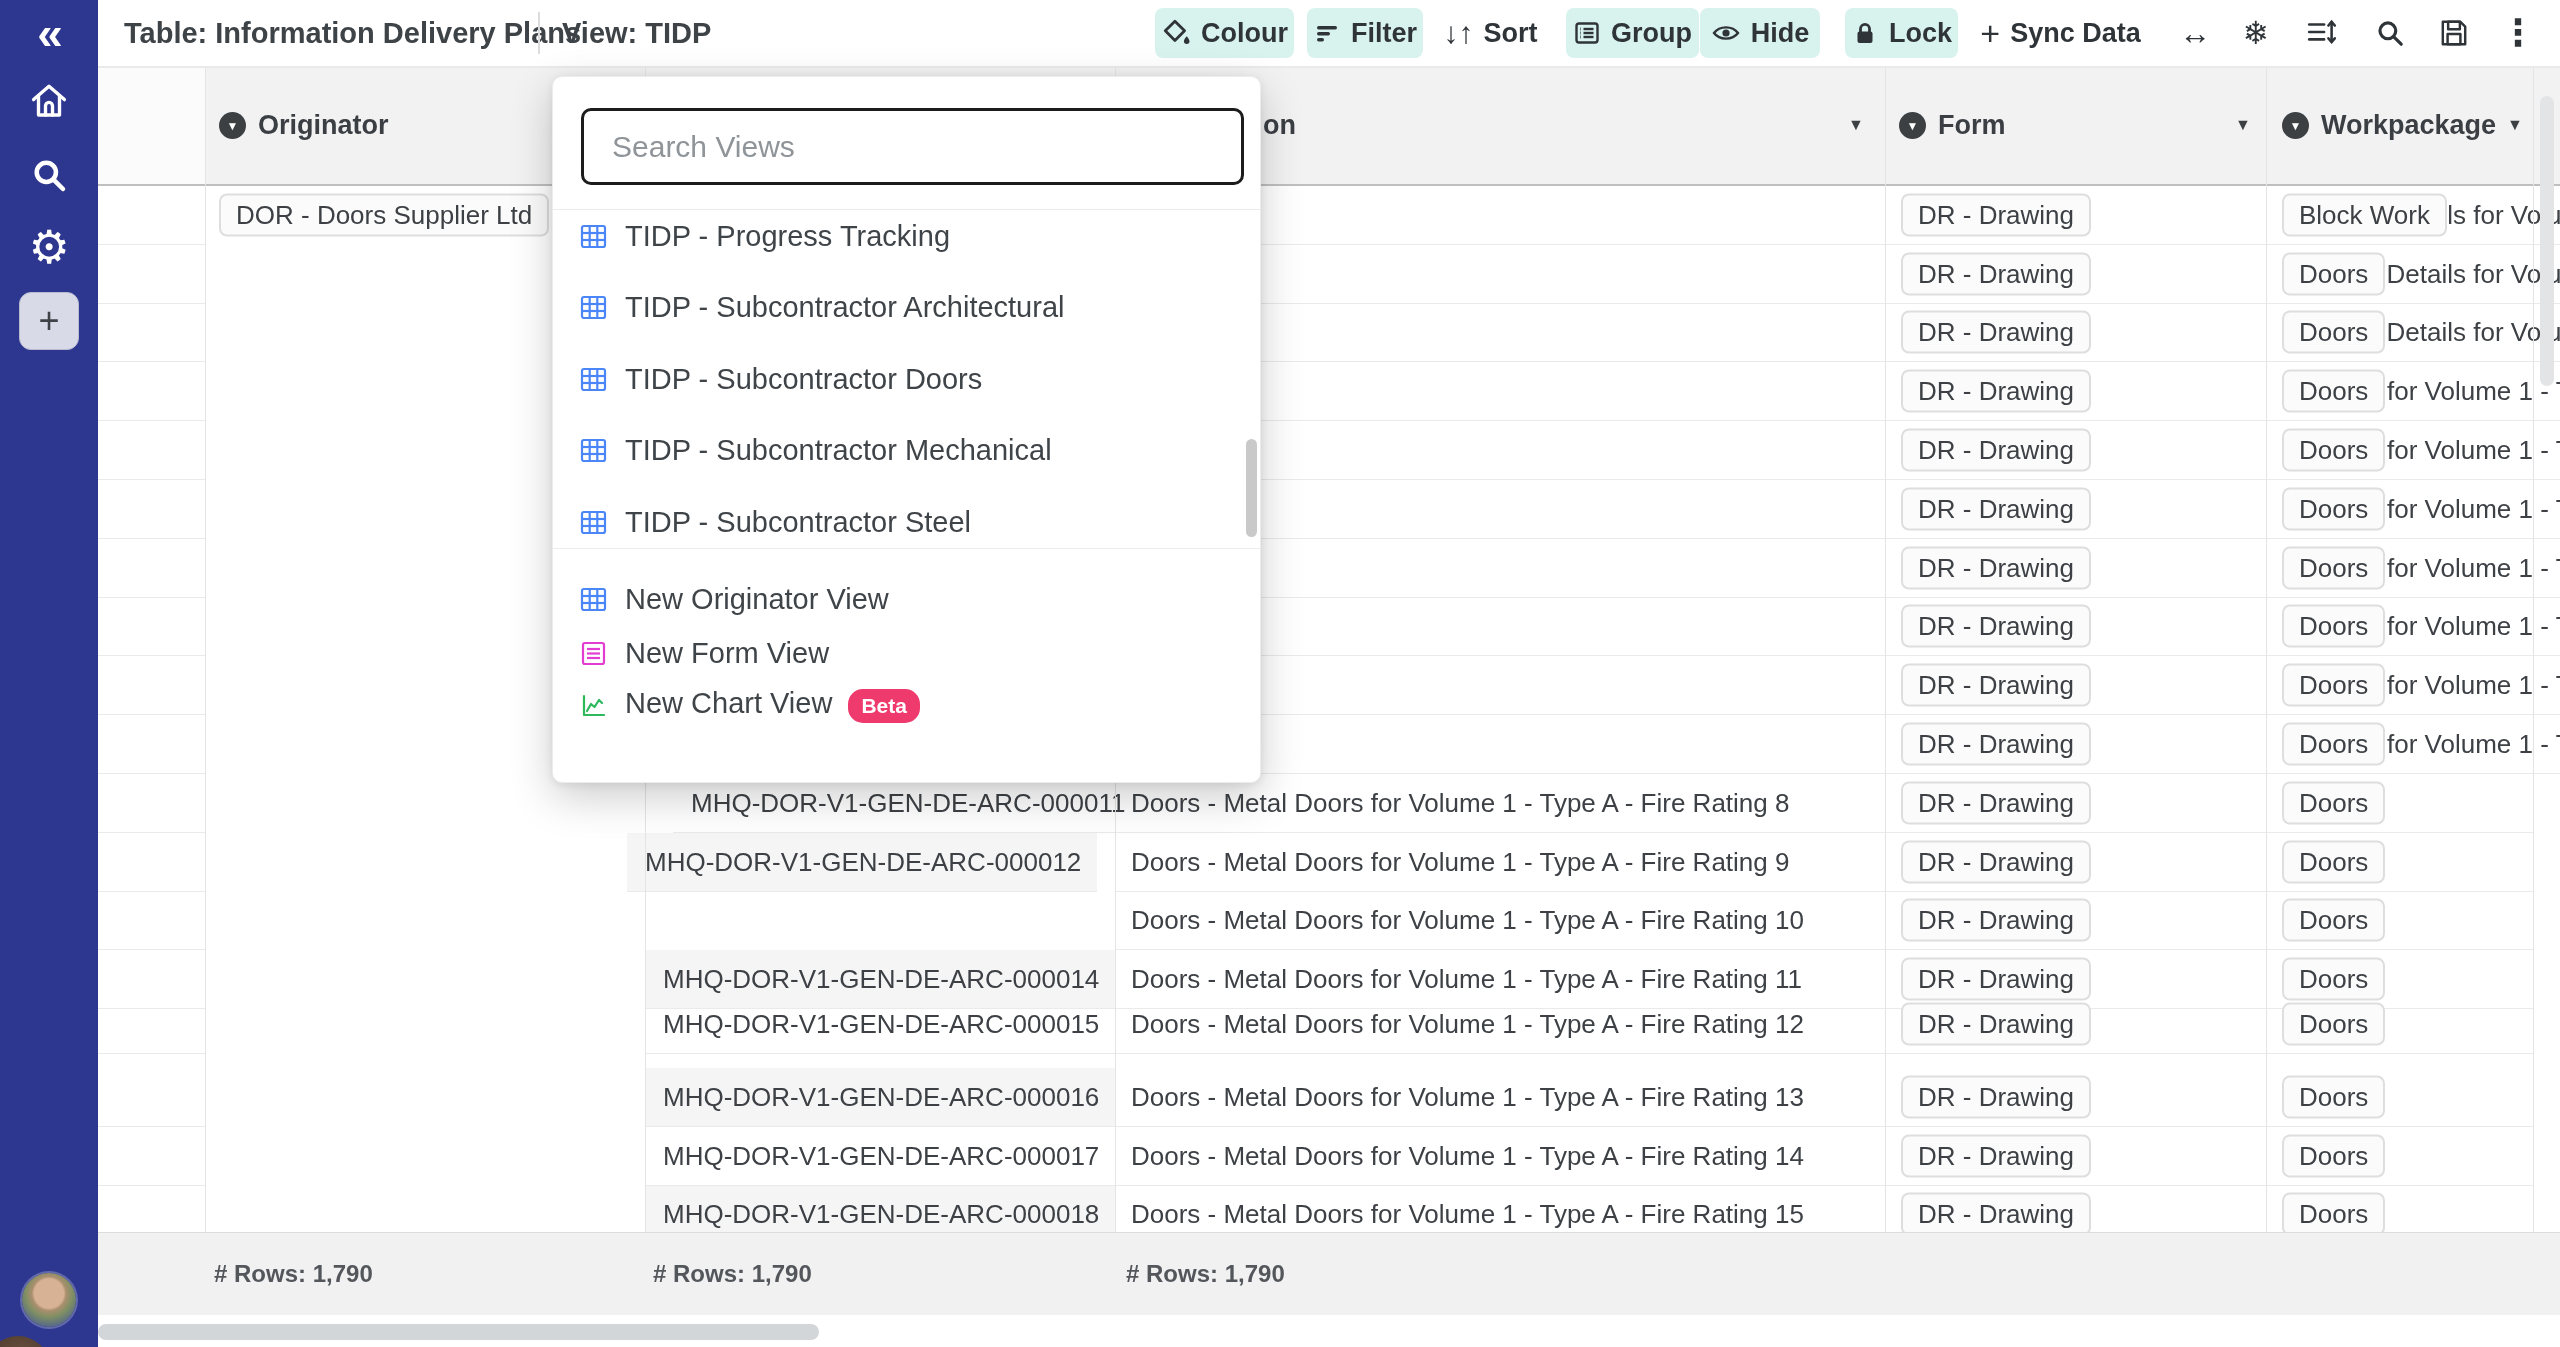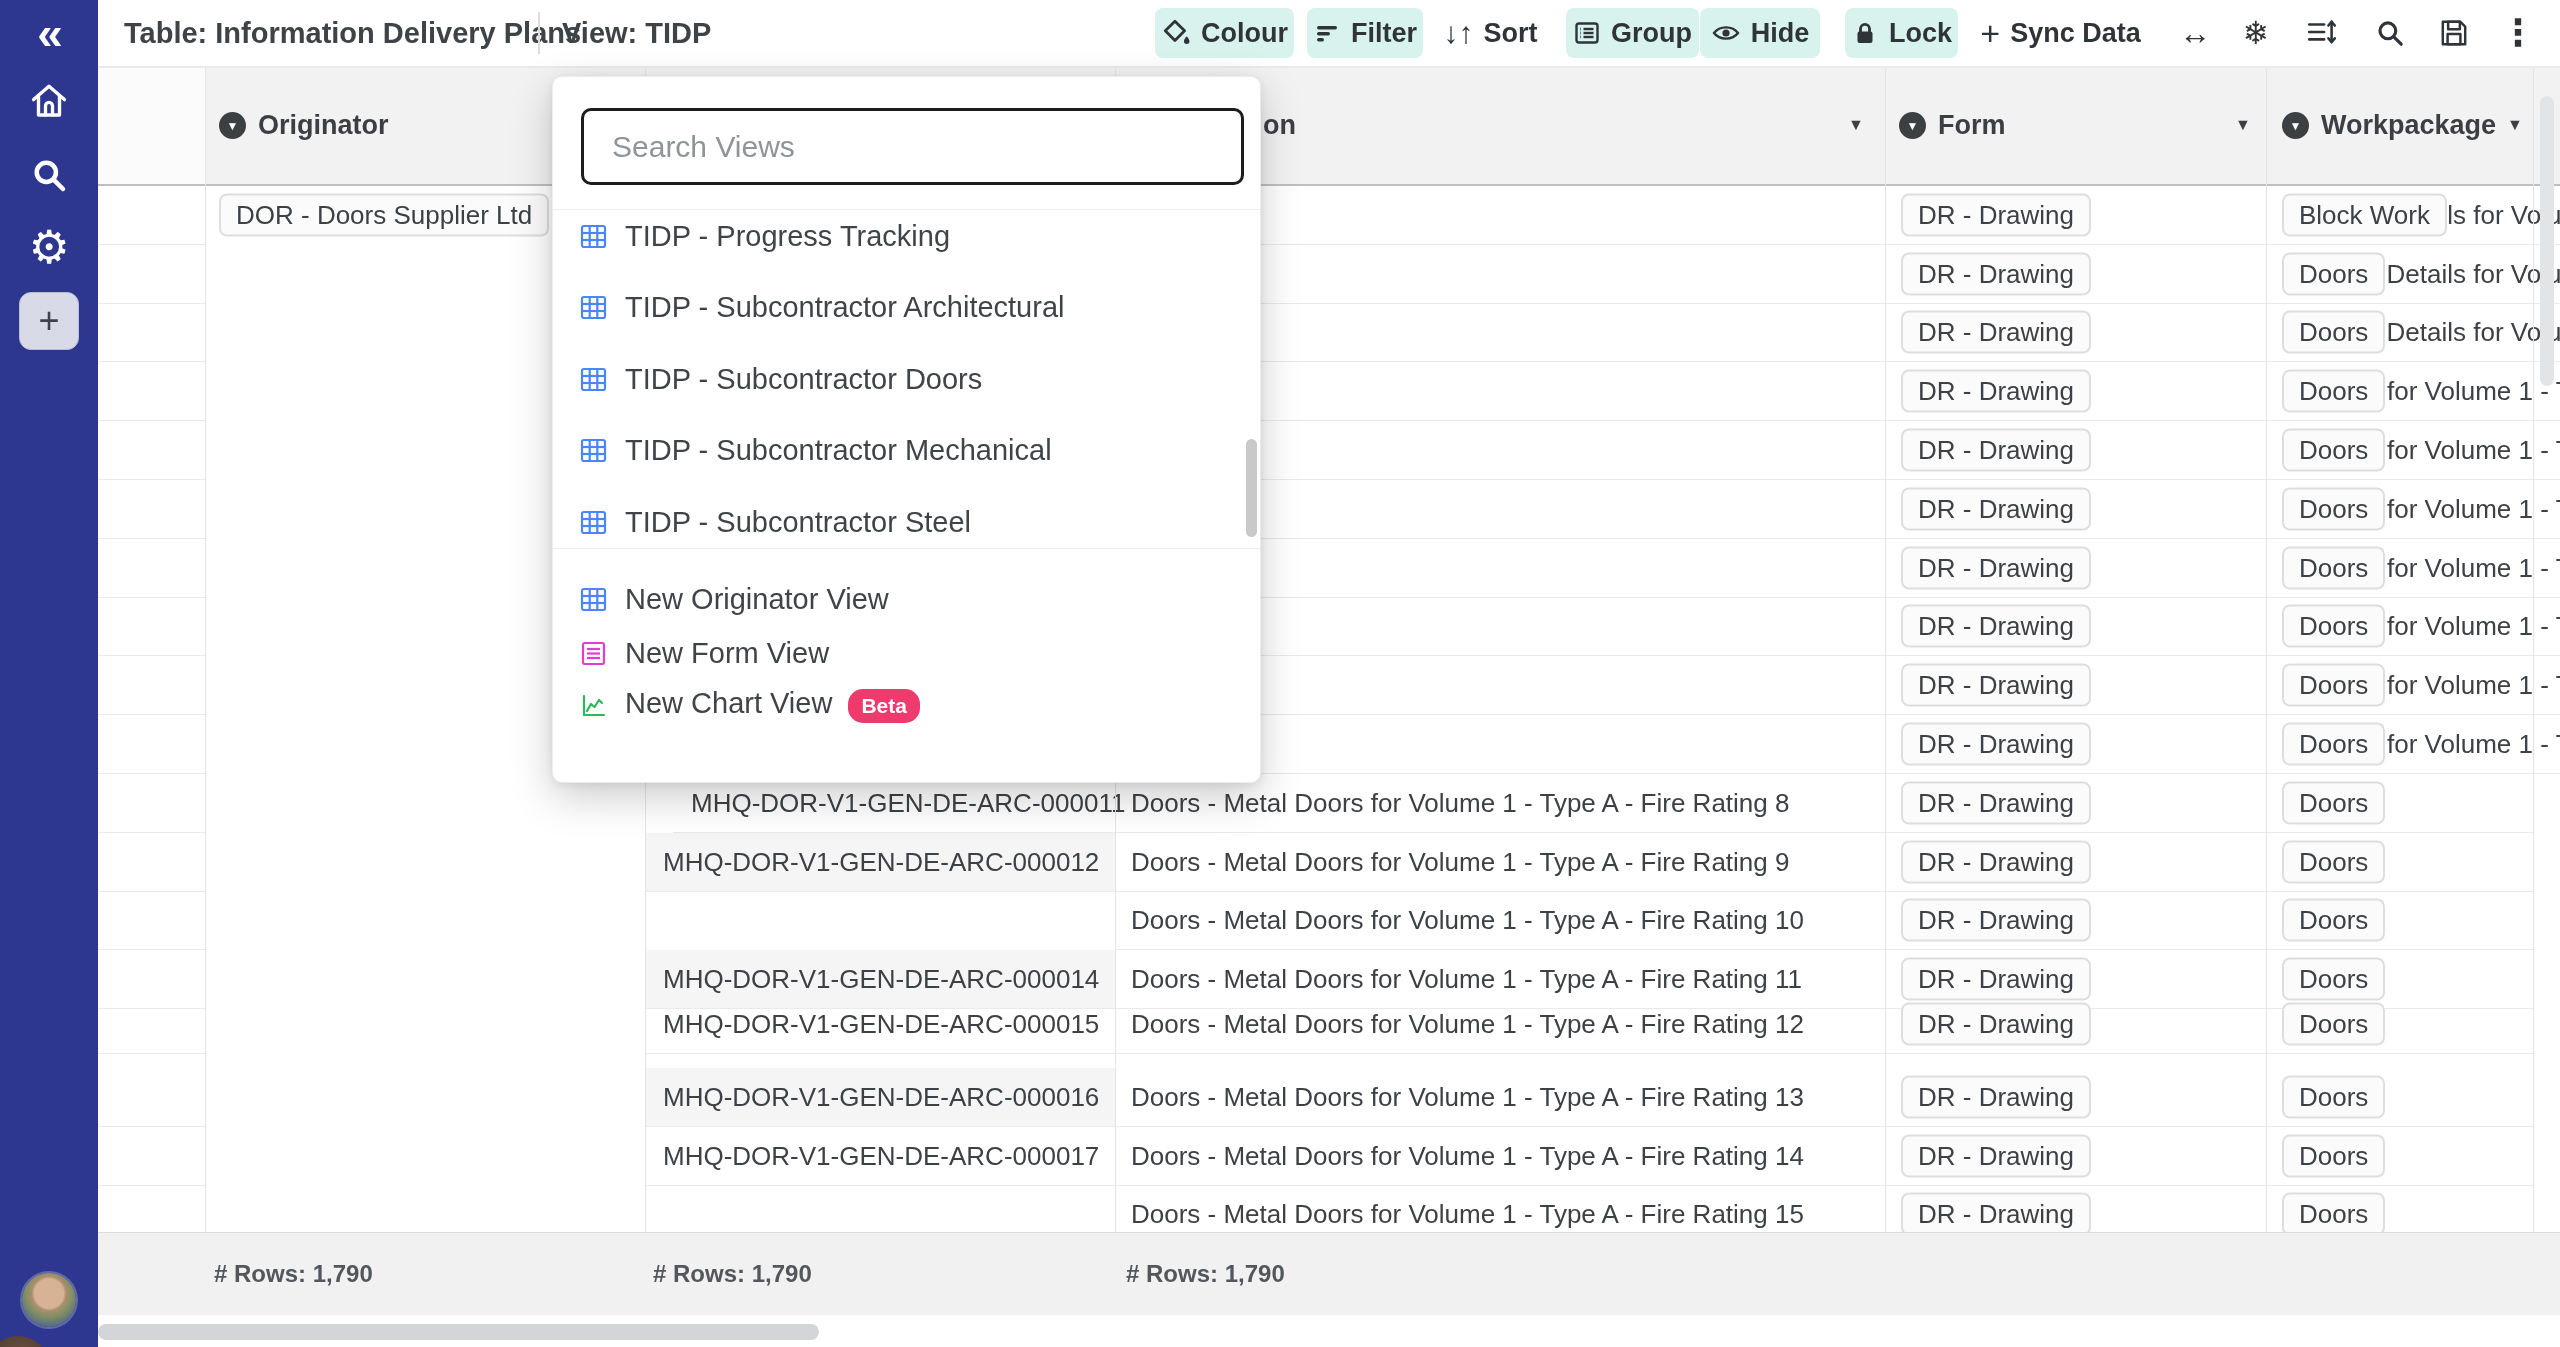--- a/index.html
+++ b/index.html
@@ -365,21 +365,21 @@
         <div class="cell bb" style="left: 1787px; width: 381px;">
           <span class="chip" style="left: 16px;">DR - Drawing</span>
         </div>
         <div class="cell bb" style="left: 2168px; width: 267px;">
           <span class="chip" style="left: 16px;">Doors</span>
         </div>
       </div>
       <div class="row" style="top: 646.8px; height: 58.8px;">
         <div class="cell bb" style="left: 0px; width: 107px;"></div>
         <div class="cell " style="left: 107px; width: 440px;"></div>
-        <div class="cell bb zebra" style="left: 547px; width: 470px;">
+        <div class="cell bb zebra" style="left: 529px; width: 470px;">
           <span class="cell-text" style="left: 18px;">MHQ-DOR-V1-GEN-DE-ARC-000012</span>
         </div>
         <div class="cell bb" style="left: 1017px; width: 770px;">
           <span class="cell-text" style="left: 16px;">Doors - Metal Doors for Volume 1 - Type A - Fire Rating 9</span>
         </div>
         <div class="cell bb" style="left: 1787px; width: 381px;">
           <span class="chip" style="left: 16px;">DR - Drawing</span>
         </div>
         <div class="cell bb" style="left: 2168px; width: 267px;">
           <span class="chip" style="left: 16px;">Doors</span>
@@ -458,20 +458,23 @@
         <div class="cell bb" style="left: 1787px; width: 381px;">
           <span class="chip" style="left: 16px;">DR - Drawing</span>
         </div>
         <div class="cell bb" style="left: 2168px; width: 267px;">
           <span class="chip" style="left: 16px;">Doors</span>
         </div>
       </div>
       <div class="row" style="top: 999.6px; height: 58.8px;">
         <div class="cell bb" style="left: 0px; width: 107px;"></div>
         <div class="cell " style="left: 107px; width: 440px;"></div>
+        <div class="cell bb zebra" style="left: 547px; width: 470px;">
+          <span class="cell-text" style="left: 18px;">MHQ-DOR-V1-GEN-DE-ARC-000018</span>
+        </div>
         <div class="cell bb" style="left: 1017px; width: 770px;">
           <span class="cell-text" style="left: 16px;">Doors - Metal Doors for Volume 1 - Type A - Fire Rating 15</span>
         </div>
         <div class="cell bb" style="left: 1787px; width: 381px;">
           <span class="chip" style="left: 16px;">DR - Drawing</span>
         </div>
         <div class="cell bb" style="left: 2168px; width: 267px;">
           <span class="chip" style="left: 16px;">Doors</span>
         </div>
       </div>

